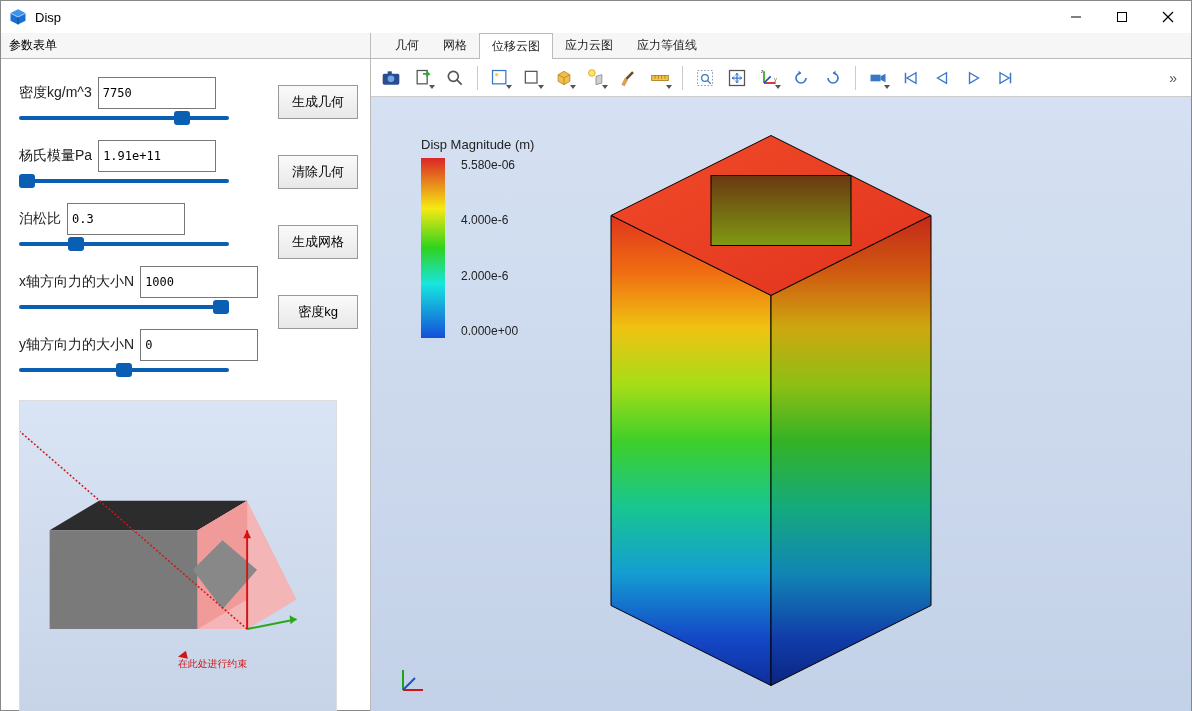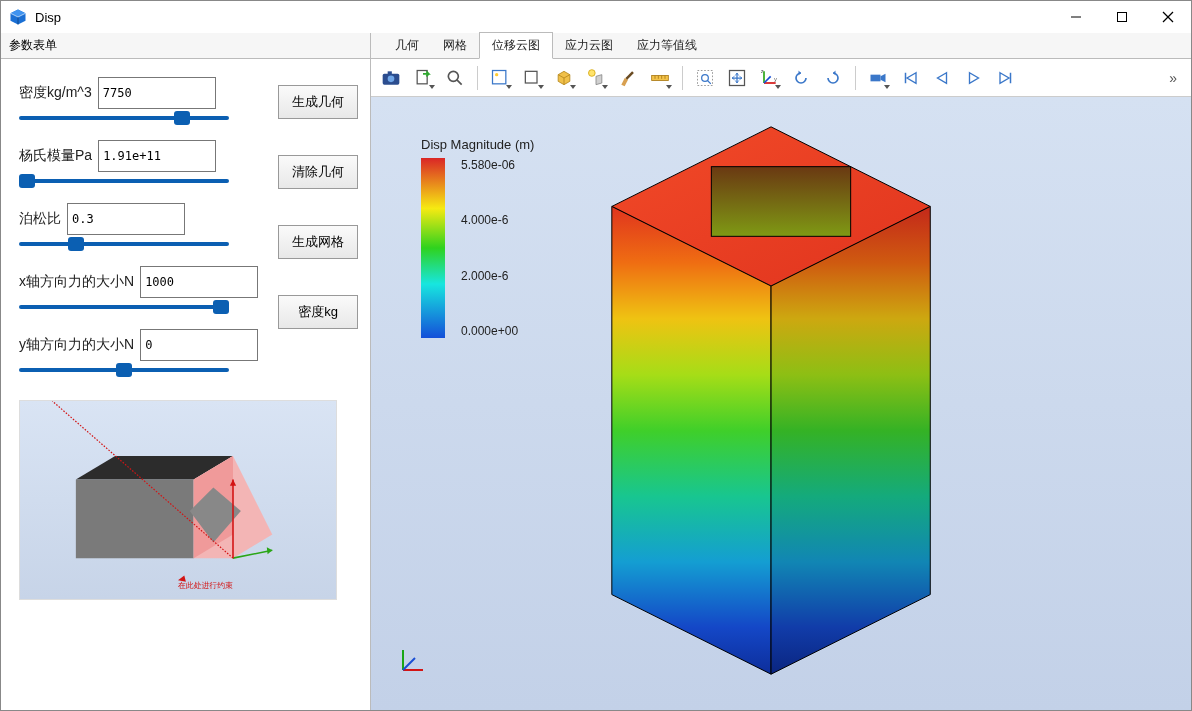--- a/index.html
+++ b/index.html
@@ -22,25 +22,25 @@
 .inputs-col { flex: 1; display: flex; flex-direction: column; gap: 12px; }
 .btns-col { width: 95px; display: flex; flex-direction: column; gap: 36px; padding-top: 8px; }
 .pair { display: flex; align-items: center; gap: 6px; }
 .pair label { font-size: 14px; color: #222; white-space: nowrap; }
 .pair input[type="text"] { width: 118px; height: 32px; border: 1px solid #777; padding: 0 4px; font-family: monospace; font-size: 12px; }
 .slider { width: 210px; height: 14px; appearance: none; -webkit-appearance:none; background: transparent; margin-top: 2px; }
 .slider::-webkit-slider-runnable-track { height: 4px; background: #0b5fb2; border-radius: 2px; }
 .slider::-webkit-slider-thumb { -webkit-appearance: none; width: 16px; height: 14px; background: #0b5fb2; border-radius: 3px; margin-top: -5px; }
 .btn { height: 34px; border: 1px solid #999; background: linear-gradient(#fafafa,#e8e8e8); font-size: 13px; cursor: pointer; }
 .preview-wrap { padding: 8px 18px 18px 18px; }
-.preview { width: 318px; height: 200px; border: 1px solid #ddd; background: linear-gradient(#d9e4f4,#c7d4e8); position: relative; }
+.preview { width: 318px; height: 312px; border: 1px solid #ddd; background: linear-gradient(#d9e4f4,#c7d4e8); position: relative; }
 
 
 .main { flex: 1; display: flex; flex-direction: column; }
-.tabs { height: 26px; background: #f6f6f6; border-bottom: 1px solid #bbb; display: flex; align-items: flex-end; padding-left: 12px; gap: 0; }
+.tabs { height: 26px; background: #f6f6f6; border-bottom: 1px solid #bbb; display: flex; align-items: center; padding-left: 12px; gap: 0; }
 .tab { padding: 4px 12px; font-size: 12px; color: #222; cursor: pointer; }
 .tab.active { background: #fff; border: 1px solid #bbb; border-bottom-color: #fff; margin-bottom: -1px; }
 .toolbar { height: 38px; border-bottom: 1px solid #ccc; display: flex; align-items: center; gap: 4px; padding: 0 6px; background: #fff; }
 .ticon { width: 28px; height: 28px; display: flex; align-items: center; justify-content: center; cursor: pointer; border-radius: 3px; position: relative; }
 .ticon.with-drop::after { content: ""; position: absolute; right: 2px; bottom: 3px; border-left: 3px solid transparent; border-right: 3px solid transparent; border-top: 4px solid #555; }
 .tsep { width: 1px; height: 24px; background: #ccc; margin: 0 4px; }
 .overflow { margin-left: auto; padding-right: 8px; font-size: 14px; color: #555; cursor: pointer; }
 .viewport { flex: 1; background: linear-gradient(#d5e1f2,#c3d1e8); position: relative; overflow: hidden; }
 
 

